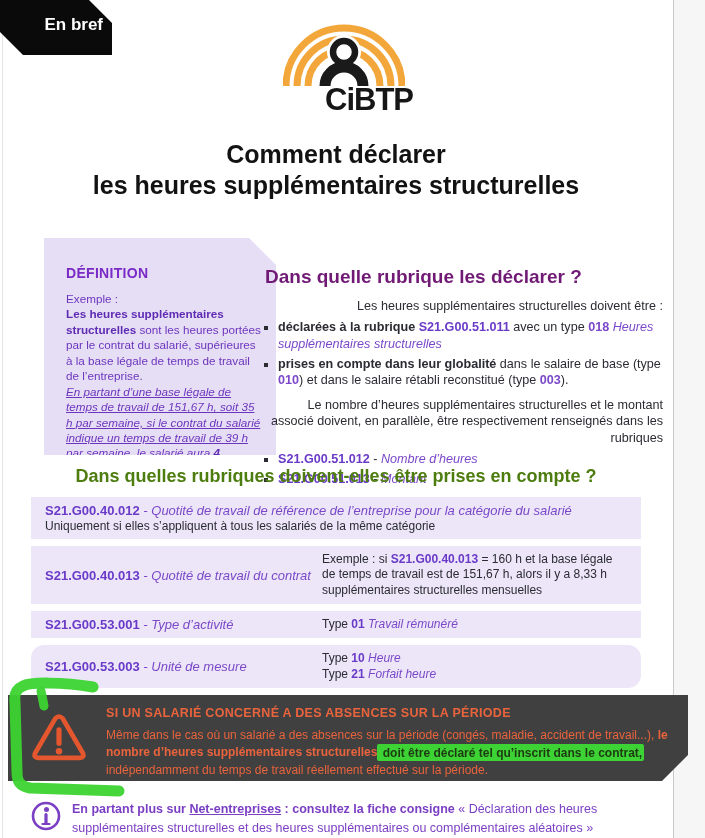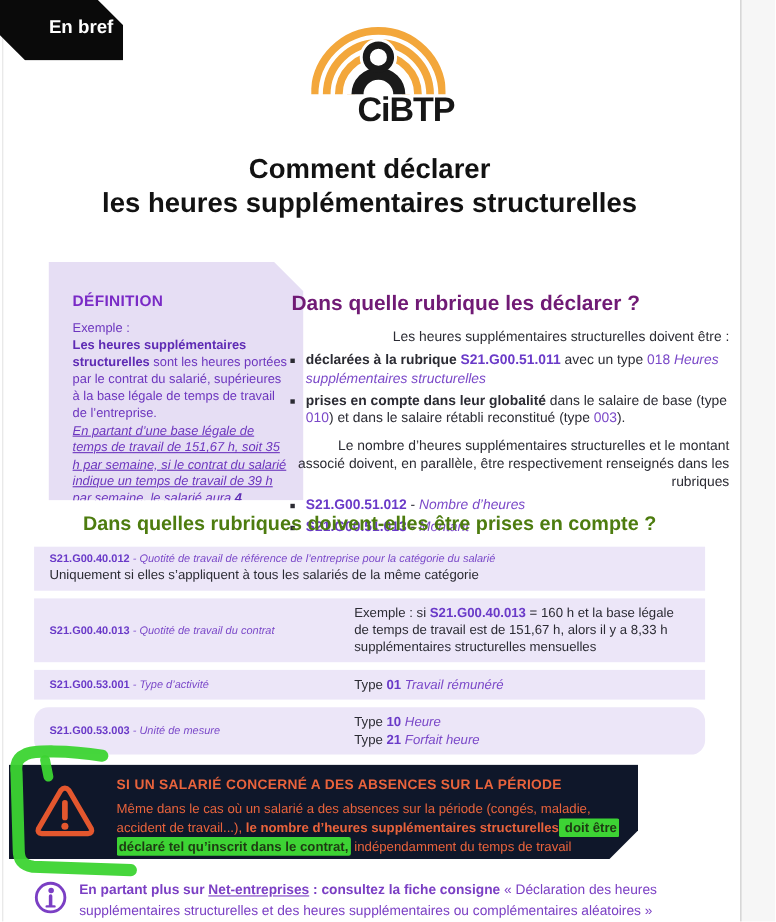--- a/index.html
+++ b/index.html
@@ -36,40 +36,40 @@
   .def-box .bi { font-weight:700; font-style:italic; color:#5e2bb4; }
 
   
   .declare { position:absolute; left:265px; top:266px; width:398px; color:#2b2b33; }
   .declare h2 { font-size:19px; font-weight:800; color:#701a75; margin-bottom:10px; }
   .declare p { font-size:12.6px; line-height:1.3; margin-bottom:5px;text-align:right; }
   .declare ul { list-style:square; padding-left:13px; margin-bottom:8px; }
   .declare li { font-size:12.6px; line-height:1.3; margin-bottom:4px; }
   .bold { font-weight:700; }
   .code { font-weight:700; color:#6a3ac8; }
-  .ptype { color:#7a48c8; }
+  .ptype { color:#7a48c8;font-weight:bold; }
   .pit { color:#7a48c8; font-style:italic; }
 
   
   .rubriques-h { position:absolute; left:0; top:466px; width:672px; text-align:center;
     font-size:18px; font-weight:800; color:#4d7c0f; }
   .rows { position:absolute; left:31px; top:497px; width:610px; }
   .row { background:#ece6f8; margin-bottom:7px; padding:6px 14px; display:flex; align-items:center; }
   .row .cell-left { width:277px; flex:none; }
   .row .cell-right { flex:1; }
-  .row .line-code { font-size:10px; }
+  .row .line-code { font-size:13px; }
   .row .note { font-size:12px; color:#2b2b33; margin-top:1px; }
   .row .rt { font-size:12px; color:#2b2b33; line-height:1.28; }
   .row1 { display:block; min-height:40px; }
   .row2 { min-height:55px; }
   .row3 { min-height:26px; }
   .row4 { min-height:42px;border-radius:13px; }
 
   
-  .warning { position:absolute; left:8px; top:695px; width:572px; height:86px; background:#0f172a;
+  .warning { position:absolute; left:8px; top:695px; width:680px; height:86px; background:#404040;
     clip-path:polygon(0 0, 100% 0, 100% calc(100% - 26px), calc(100% - 26px) 100%, 0 100%); }
   .warn-tri { position:absolute; left:22px; top:17px; width:58px; height:51px; }
   .warn-text { position:absolute; left:98px; top:11px; right:14px; }
   .warn-text h4 { font-size:12.5px; font-weight:800; color:#e9633c; letter-spacing:.3px; margin-bottom:7px; }
   .warn-text p { font-size:12px; color:#e9633c; line-height:1.45; }
   .warn-text .b { font-weight:700; }
   .hl { background:#3dd334; color:#1d3a12; font-weight:700; padding:1.5px 2px; border-radius:2px;
         box-decoration-break:clone; -webkit-box-decoration-break:clone; }
 
   

